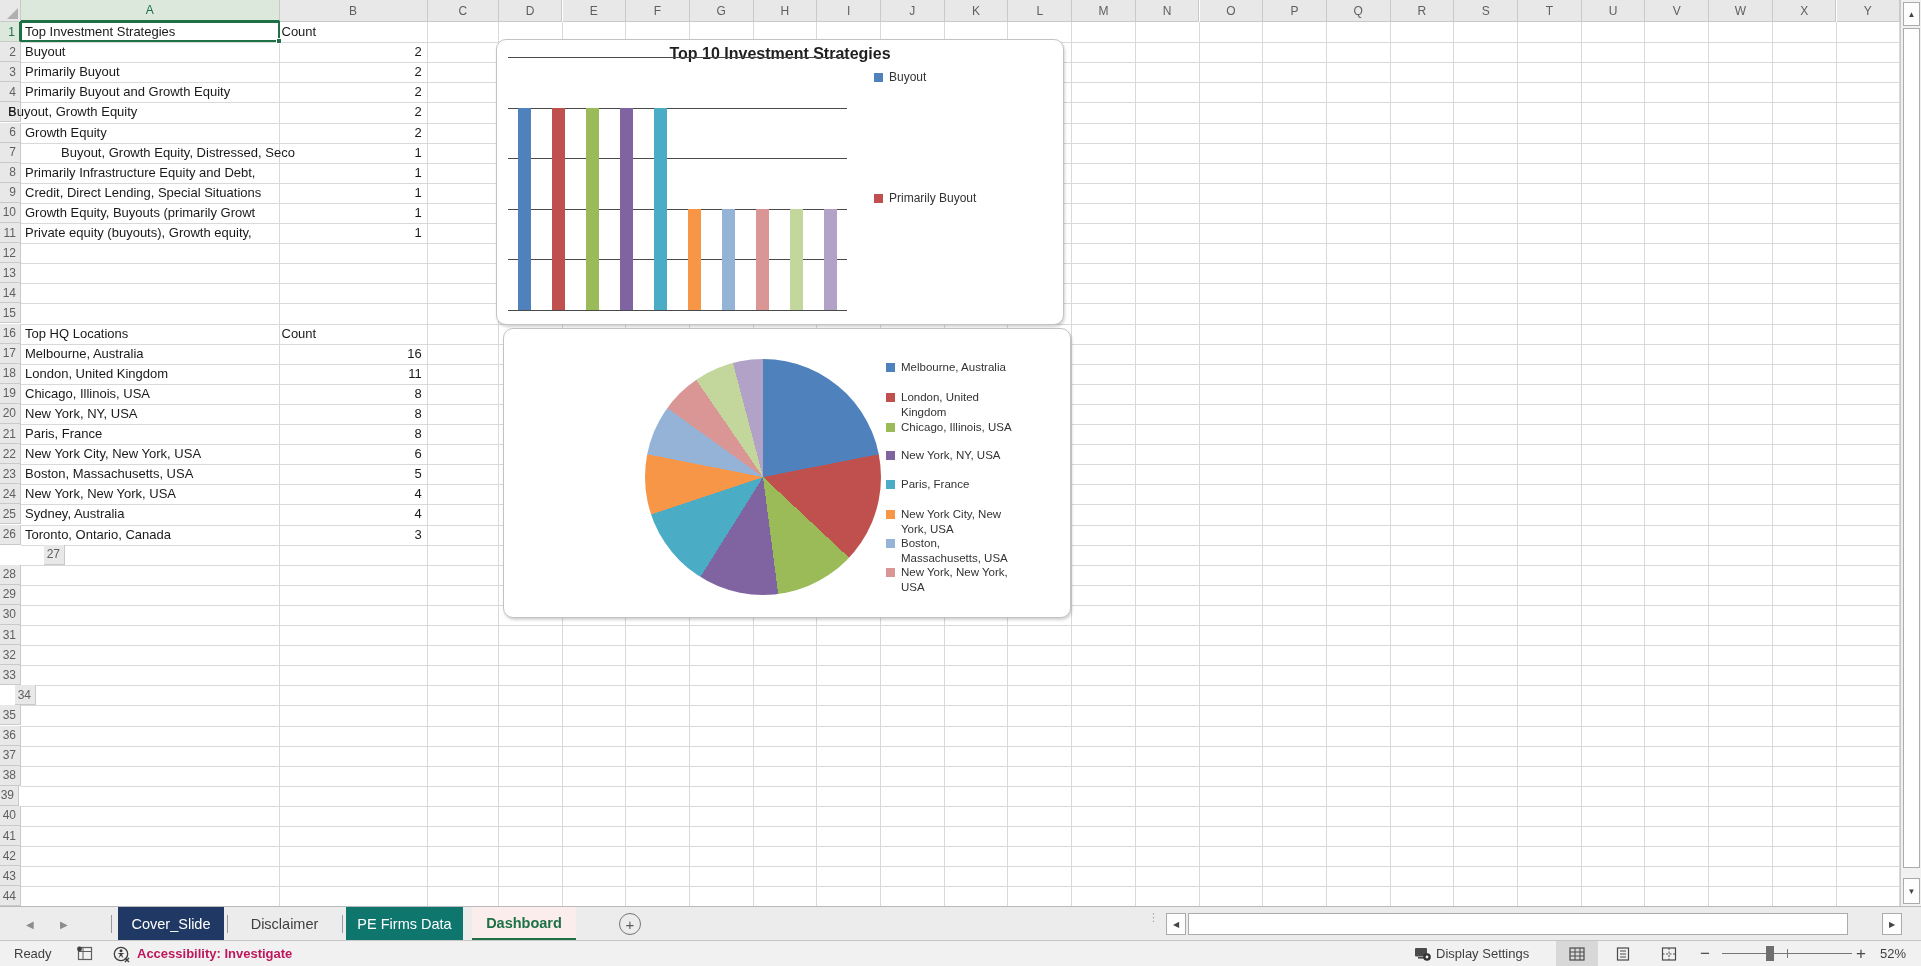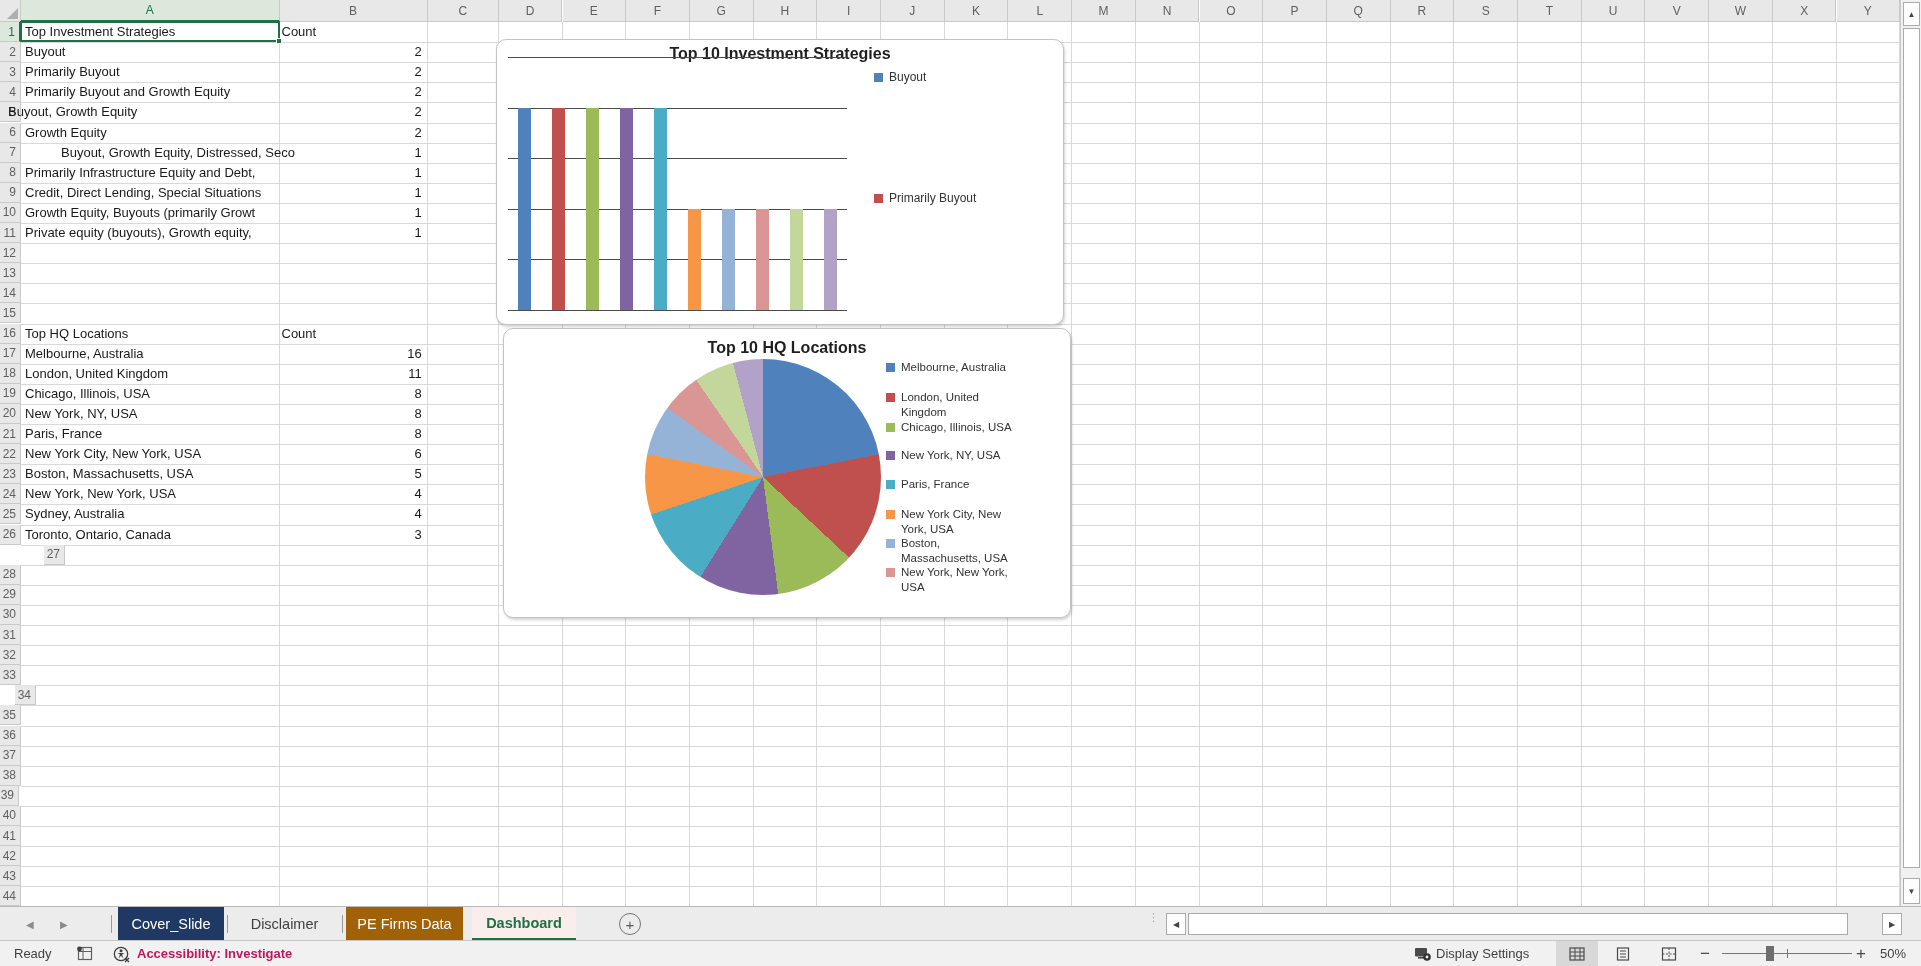--- a/index.html
+++ b/index.html
@@ -284,21 +284,20 @@
           <div class="leg-txt">Buyout</div>
         </div>
         <div class="leg-item" style="left: 377px; top: 151px; width: 180px;">
           <div class="leg-sq" style="background: rgb(192, 80, 77);"></div>
           <div class="leg-txt">Primarily Buyout</div>
         </div>
       </div>
   </div>
 
   <div class="chartbox" id="piechart" style="left:503px;top:328px;width:566px;height:288px;">
-    <div class="chart-title" style="top:10px;">Top 10 HQ Locations</div>
     <div id="pie" style="left: 141px; top: 30px; width: 236px; height: 236px; background: conic-gradient(rgb(79, 129, 189) 0deg, rgb(79, 129, 189) 78.9deg, rgb(192, 80, 77) 78.9deg, rgb(192, 80, 77) 133.15deg, rgb(155, 187, 89) 133.15deg, rgb(155, 187, 89) 172.6deg, rgb(128, 100, 162) 172.6deg, rgb(128, 100, 162) 212.05deg, rgb(75, 172, 198) 212.05deg, rgb(75, 172, 198) 251.51deg, rgb(247, 150, 70) 251.51deg, rgb(247, 150, 70) 281.1deg, rgb(149, 179, 215) 281.1deg, rgb(149, 179, 215) 305.75deg, rgb(217, 150, 148) 305.75deg, rgb(217, 150, 148) 325.48deg, rgb(195, 214, 155) 325.48deg, rgb(195, 214, 155) 345.21deg, rgb(179, 162, 199) 345.21deg, rgb(179, 162, 199) 360deg);"></div>
     <div id="pieLegend">
         <div class="leg-item" style="left: 382px; top: 31px; width: 176px; font-size: 11.5px;">
           <div class="leg-sq" style="background: rgb(79, 129, 189);"></div>
           <div class="leg-txt" style="white-space: pre-line;">Melbourne, Australia</div>
         </div>
         <div class="leg-item" style="left: 382px; top: 61px; width: 176px; font-size: 11.5px;">
           <div class="leg-sq" style="background: rgb(192, 80, 77);"></div>
           <div class="leg-txt" style="white-space: pre-line;">London, United
 Kingdom</div>
@@ -339,21 +338,21 @@
     <div class="sbtn" style="left:2px;top:878px;width:17px;height:26px;">▼</div>
   </div>
 
   <div id="tabstrip">
     <div class="navarrow" style="left:26px;">◀</div>
     <div class="navarrow" style="left:60px;">▶</div>
     <div class="tabsep" style="left:111px;"></div>
     <div id="tabs">
         <div class="tab" style="left: 118px; width: 106px; color: rgb(255, 255, 255); background: rgb(32, 56, 100);">Cover_Slide</div>
         <div class="tab" style="left: 230px; width: 109px; color: rgb(63, 63, 63);">Disclaimer</div>
-        <div class="tab" style="left: 346px; width: 117px; color: rgb(255, 255, 255); background: #a16207;">PE Firms Data</div>
+        <div class="tab" style="left: 346px; width: 117px; color: rgb(255, 255, 255); background: #0f766e;">PE Firms Data</div>
         <div class="tab tab-active" style="left: 472px; width: 104px; color: rgb(30, 113, 69); background: rgb(251, 237, 236);">Dashboard</div>
         <div class="tabsep" style="left: 227px;"></div>
         <div class="tabsep" style="left: 342px;"></div>
       </div>
     <div id="addsheet" style="left:619px;">
       <span>+</span>
     </div>
     <div id="tabdots" style="left:1148px;">⋮</div>
     <div class="sbtn" style="left:1166px;top:6px;width:20px;height:22px;">◀</div>
     <div class="sthumb" style="left:1188px;top:6px;width:660px;height:22px;"></div>
@@ -410,15 +409,15 @@
         <rect x="1.5" y="1" width="13" height="12" fill="none" stroke="#4A4A4A" stroke-width="1.2"></rect>
         <line x1="8" y1="1" x2="8" y2="13" stroke="#4A4A4A" stroke-dasharray="2,1.5"></line>
         <line x1="1.5" y1="7" x2="14.5" y2="7" stroke="#4A4A4A" stroke-dasharray="2,1.5"></line>
       </svg>
     </div>
     <div class="abs" style="left:1700px;font-size:17px;color:#4A4A4A;">−</div>
     <div class="ztrack" style="left:1722px;width:130px;"></div>
     <div class="ztick" style="left:1787px;"></div>
     <div class="zthumb" style="left:1766px;"></div>
     <div class="abs" style="left:1856px;font-size:17px;color:#4A4A4A;">+</div>
-    <div class="abs" style="left:1880px;">50%</div>
+    <div class="abs" style="left:1880px;">52%</div>
   </div>
 </div>
 
 </body></html>

